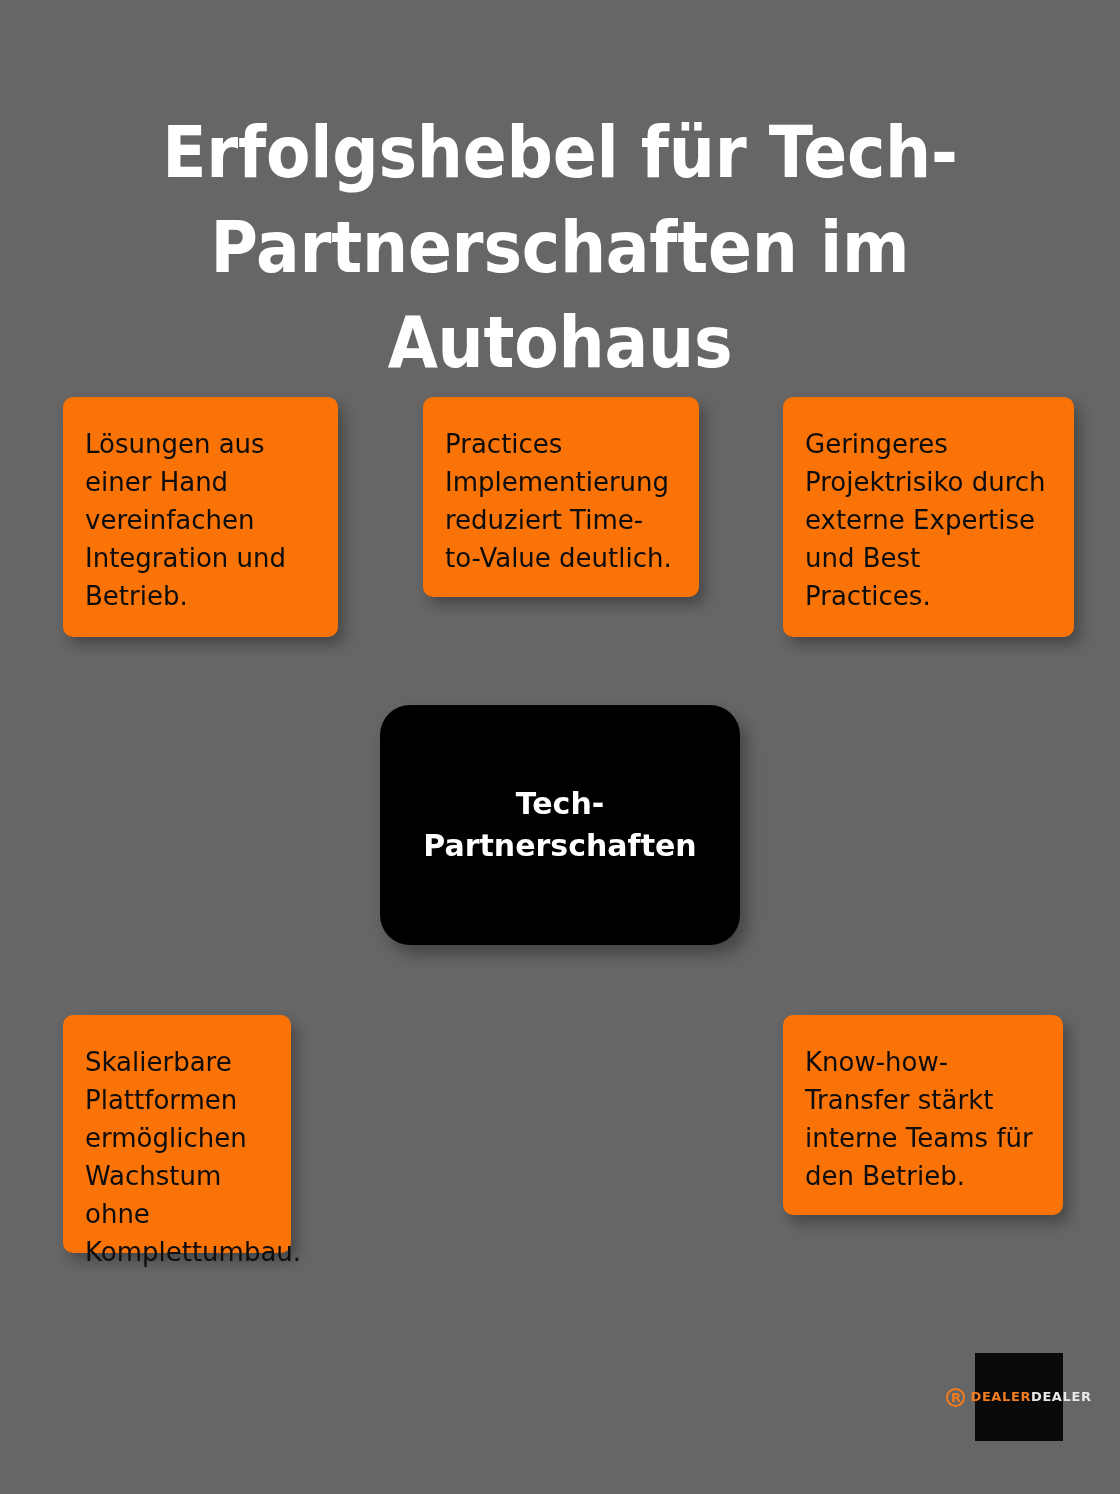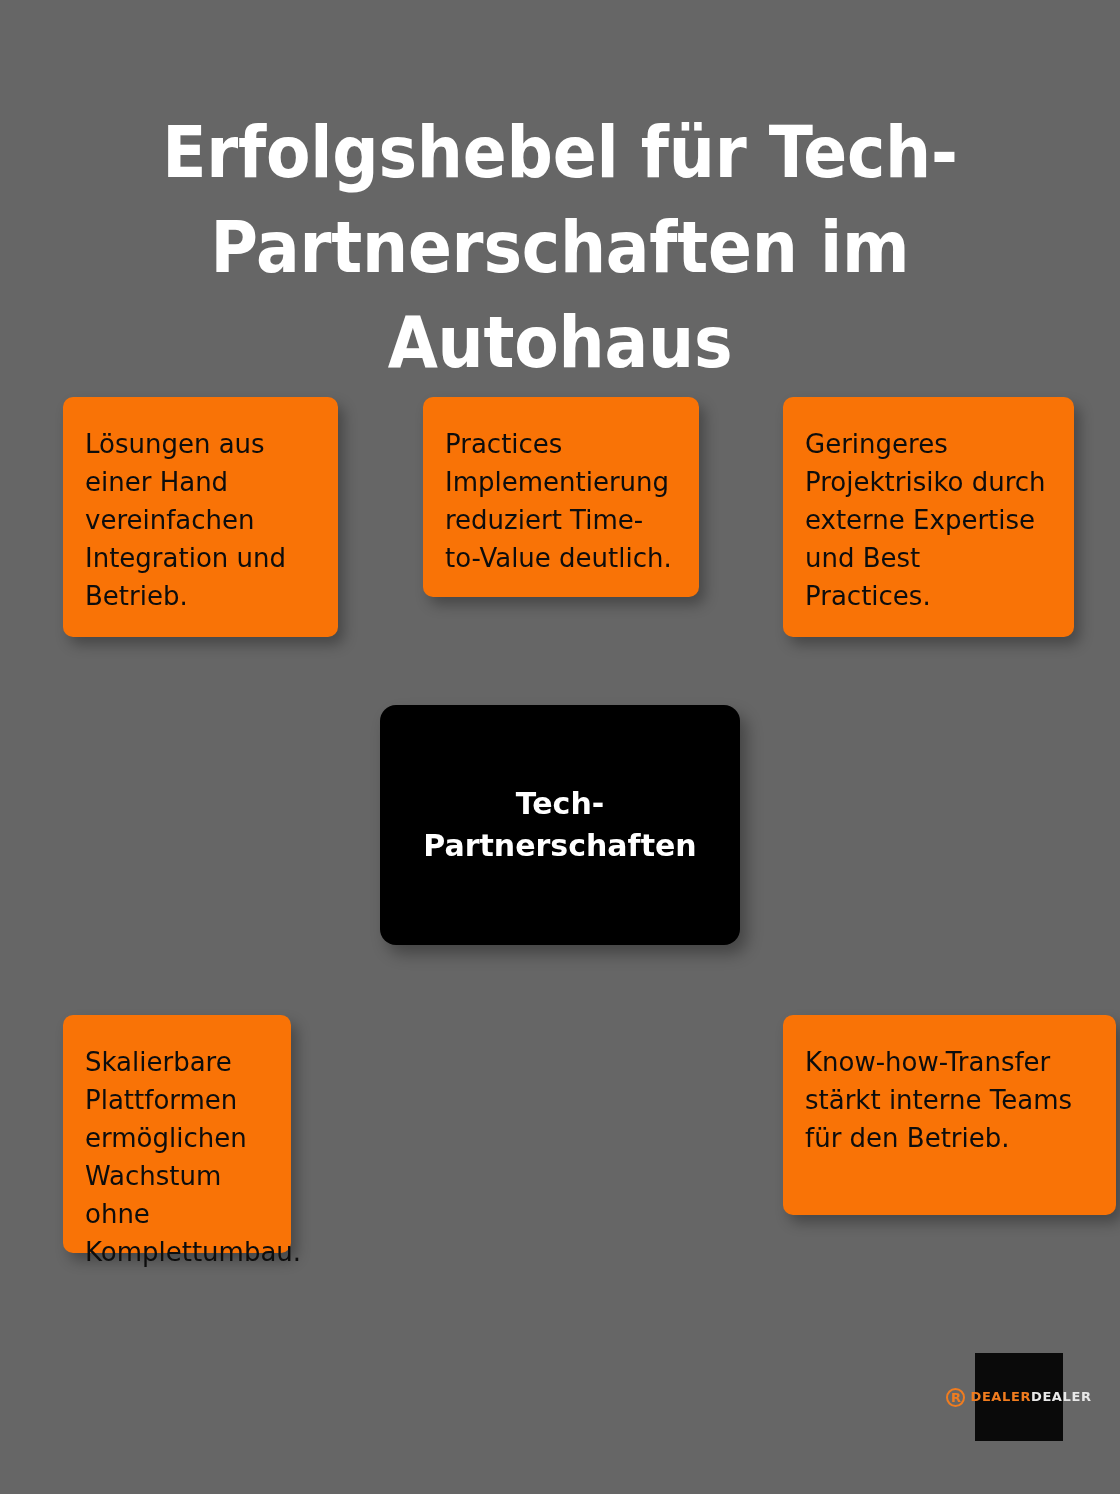--- a/index.html
+++ b/index.html
@@ -45,21 +45,21 @@
     align-items: flex-start;
     box-shadow: 6px 8px 14px rgba(0,0,0,0.30);
   }
 
   .node-orange {
     background: #F97306;
   }
 
   .node-center {
     background: #000000;
-    border-radius: 16px;
+    border-radius: 30px;
     align-items: center;
     justify-content: center;
     box-shadow: 7px 9px 16px rgba(0,0,0,0.33);
   }
 
   .node-text {
     color: #0d0d0d;
     font-family: "DejaVu Sans", sans-serif;
     font-size: 26px;
     line-height: 38px;
@@ -78,21 +78,21 @@
     text-align: center;
     padding: 0 24px;
   }
 
   
   #node-1 { left: 63px;  top: 397px;  width: 275px; height: 240px; }
   #node-2 { left: 423px; top: 397px;  width: 276px; height: 200px; }
   #node-3 { left: 783px; top: 397px;  width: 291px; height: 240px; }
   #node-center { left: 380px; top: 705px; width: 360px; height: 240px; }
   #node-4 { left: 63px;  top: 1015px; width: 228px; height: 238px; }
-  #node-5 { left: 783px; top: 1015px; width: 333px; height: 200px; }
+  #node-5 { left: 783px; top: 1015px; width: 280px; height: 200px; }
 
   
   .logo {
     position: absolute;
     left: 975px;
     top: 1353px;
     width: 88px;
     height: 88px;
     background: #0a0a0a;
     display: flex;

